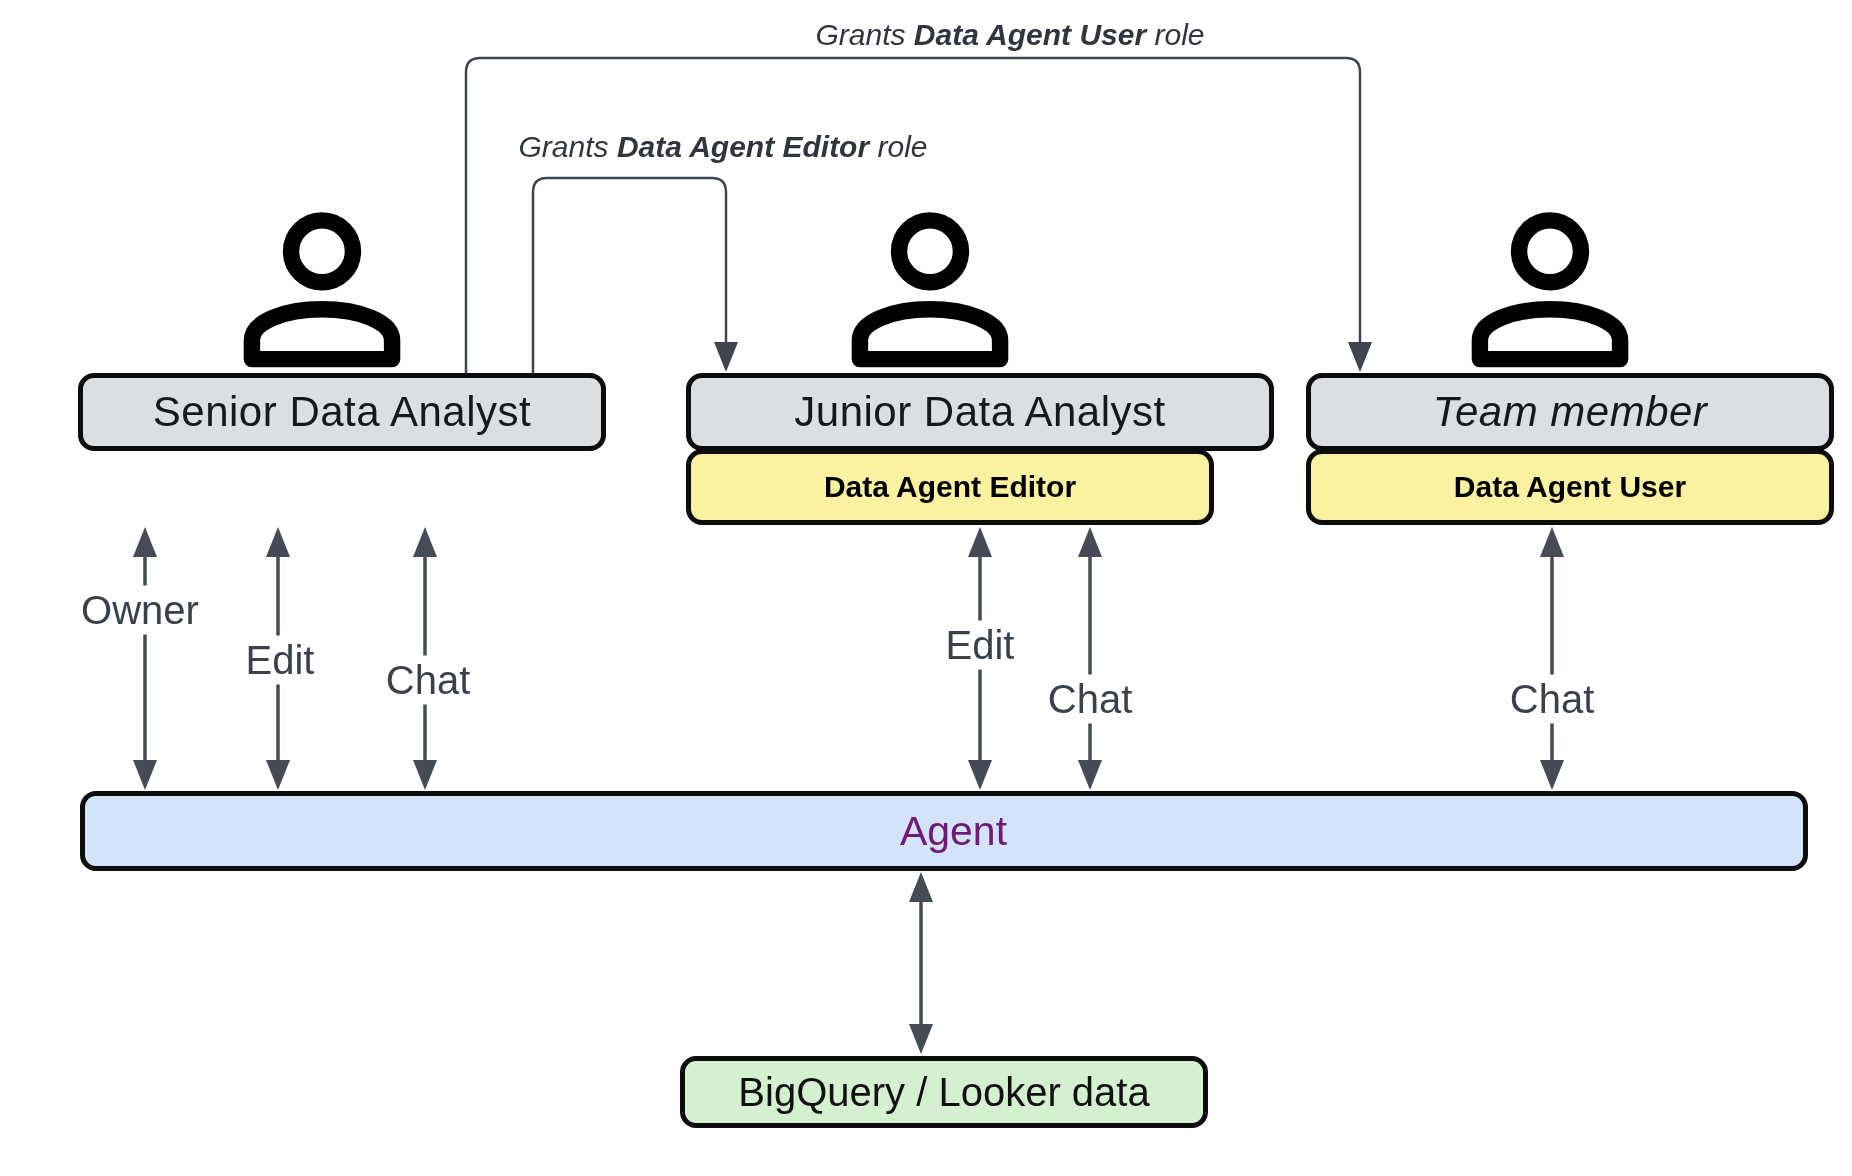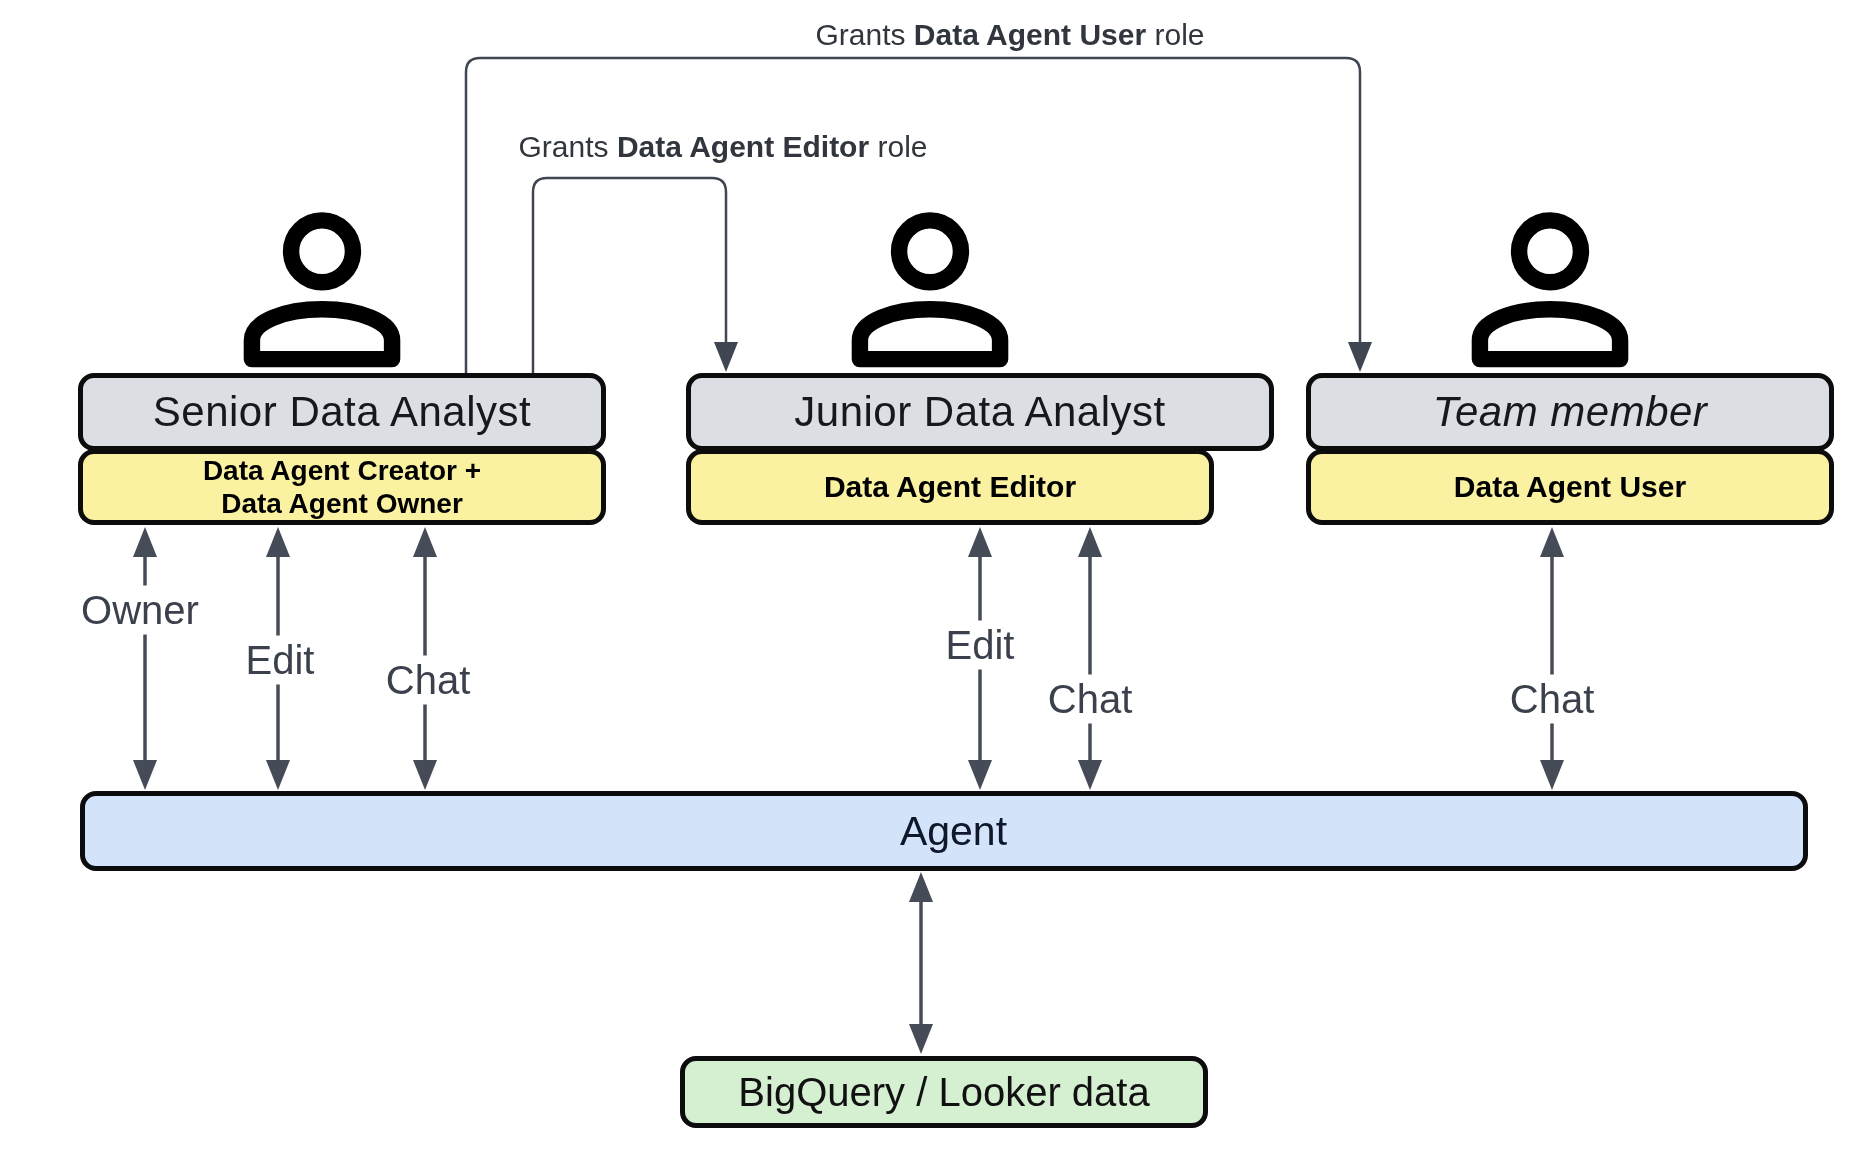--- a/index.html
+++ b/index.html
@@ -11,30 +11,30 @@
   .person { position:absolute; z-index:2; }
   .box {
     position:absolute; box-sizing:border-box;
     border:5px solid var(--box-border, #0c0c0c); border-radius:16px;
     display:flex; flex-direction:column; align-items:center; justify-content:center;
     z-index:2; text-align:center;margin-left:20px;
   }
   .title-box { background:var(--title-box, #DBDEE3); font-size:42px; color:#16181c; letter-spacing:0.5px; }
   .role-box  { background:var(--role-box, #FAF1A1); font-weight:bold; color:#000; font-size:30px; }
   .role-box.two-line { font-size:28px; line-height:33px; }
-  .agent-bar { background:var(--agent-box, #D3E3FA); font-size:41px; color:#0f172a;padding-left:19px; }
+  .agent-bar { background:var(--agent-box, #D3E3FA); font-size:41px; color:#701a75;padding-left:19px; }
   .data-box  { background:var(--data-box, #D4F0D0); font-size:40px; color:#111; }
   .arrow-label {
     position:absolute; transform:translate(-50%,-50%); z-index:3;
     background:#ffffff; padding:2px 10px; font-size:40px;
     color:var(--label-text, #3B414C); white-space:nowrap;
   }
   .grant-label {
     position:absolute; transform:translateX(-50%); z-index:3;
-    background:#ffffff; padding:0 10px; font-size:30px; 
+    background:#ffffff; padding:0 10px; font-size:30px; font-style:italic;
     color:var(--grant-text, #31363E); white-space:nowrap;
   }
   .grant-label b { font-weight:bold; }
 </style>
 </head>
 <body>
 
 <div class="canvas">
 
   <svg class="overlay" width="1852" height="1176" viewBox="0 0 1852 1176">
@@ -105,24 +105,20 @@
     <path d="M4.75 19.15 V17.2 C4.75 15.3 8.1 14.0 12 14.0 C15.9 14.0 19.25 15.3 19.25 17.2 V19.15 Z" fill="none" stroke="#000" stroke-width="1.7" stroke-linejoin="round"></path>
   </svg>
   <svg class="person" style="left:1434px; top:174px;" width="232" height="232" viewBox="0 0 24 24">
     <circle cx="12" cy="8" r="3.2" fill="none" stroke="#000" stroke-width="1.7"></circle>
     <path d="M4.75 19.15 V17.2 C4.75 15.3 8.1 14.0 12 14.0 C15.9 14.0 19.25 15.3 19.25 17.2 V19.15 Z" fill="none" stroke="#000" stroke-width="1.7" stroke-linejoin="round"></path>
   </svg>
 
   <div class="box title-box" style="left:58px; top:373px; width:528px; height:78px;">
     <span>Senior Data Analyst</span>
   </div>
-  <div class="box role-box two-line" style="left:58px; top:449px; width:528px; height:76px;">
-    <span>Data Agent Creator +</span>
-    <span>Data Agent Owner</span>
-  </div>
 
   <div class="box title-box" style="left:666px; top:373px; width:588px; height:78px;">
     <span>Junior Data Analyst</span>
   </div>
   <div class="box role-box" style="left:666px; top:449px; width:528px; height:76px;">
     <span>Data Agent Editor</span>
   </div>
 
   <div class="box title-box" style="left:1286px; top:373px; width:528px; height:78px;font-style:italic;">
     <span>Team member</span>

